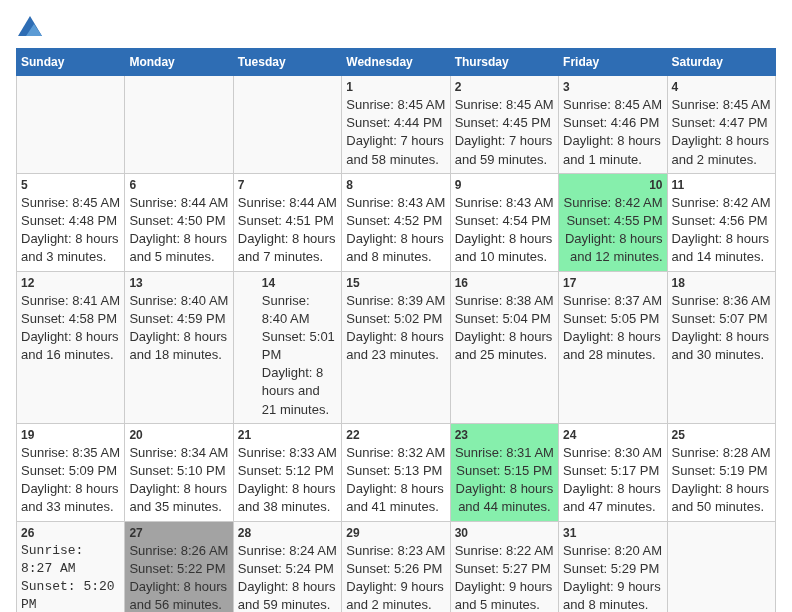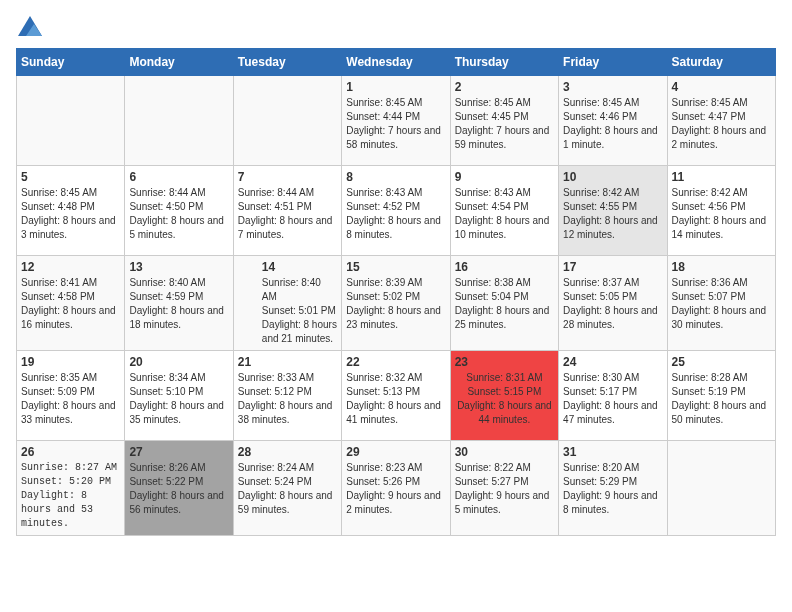--- a/index.html
+++ b/index.html
@@ -78,21 +78,21 @@
       background: #fff;
     }
     .day-number {
       font-size: 12px;
       font-weight: bold;
       color: #333;
       display: block;
       margin-bottom: 2px;
     }
     .day-info {
-      font-size: 10px;
+      font-size: 13px;
       color: #333;
       line-height: 1.4;
     }
   </style>
 </head>
 <body>
 
 <div class="header">
   <div class="logo">
     <span class="logo-text-general"></span>
@@ -174,21 +174,21 @@
           <div class="day-info" style="white-space: pre-line;">Sunrise: 8:43 AM
 Sunset: 4:52 PM
 Daylight: 8 hours and 8 minutes.</div>
         </td>
         <td style="background: rgb(255, 255, 255);">
           <span class="day-number">9</span>
           <div class="day-info" style="white-space: pre-line;">Sunrise: 8:43 AM
 Sunset: 4:54 PM
 Daylight: 8 hours and 10 minutes.</div>
         </td>
-        <td style="background: #e5e5e5;">
+        <td style="background: #86efac; text-align: right;">
           <span class="day-number">10</span>
           <div class="day-info" style="white-space: pre-line;">Sunrise: 8:42 AM
 Sunset: 4:55 PM
 Daylight: 8 hours and 12 minutes.</div>
         </td>
         <td style="background: rgb(255, 255, 255);">
           <span class="day-number">11</span>
           <div class="day-info" style="white-space: pre-line;">Sunrise: 8:42 AM
 Sunset: 4:56 PM
 Daylight: 8 hours and 14 minutes.</div>
@@ -256,21 +256,21 @@
           <div class="day-info" style="white-space: pre-line;">Sunrise: 8:33 AM
 Sunset: 5:12 PM
 Daylight: 8 hours and 38 minutes.</div>
         </td>
         <td style="background: rgb(255, 255, 255);">
           <span class="day-number">22</span>
           <div class="day-info" style="white-space: pre-line;">Sunrise: 8:32 AM
 Sunset: 5:13 PM
 Daylight: 8 hours and 41 minutes.</div>
         </td>
-        <td style="background: #ef4444;">
+        <td style="background: #86efac;">
           <span class="day-number">23</span>
           <div class="day-info" style="white-space: pre-line; text-align: center;">Sunrise: 8:31 AM
 Sunset: 5:15 PM
 Daylight: 8 hours and 44 minutes.</div>
         </td>
         <td style="background: rgb(255, 255, 255); margin-left: 30px;">
           <span class="day-number">24</span>
           <div class="day-info" style="white-space: pre-line;">Sunrise: 8:30 AM
 Sunset: 5:17 PM
 Daylight: 8 hours and 47 minutes.</div>

